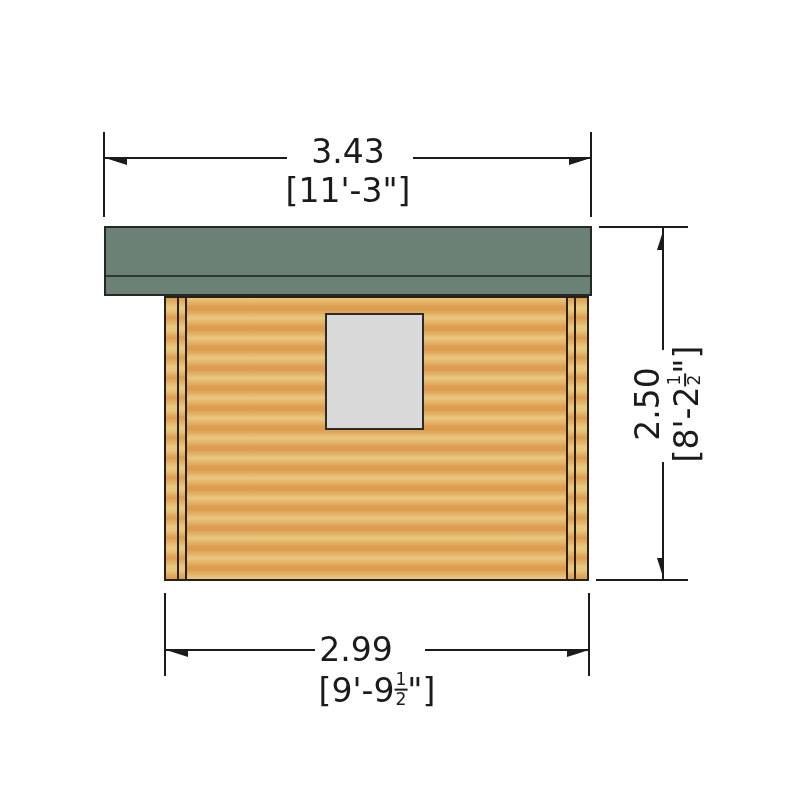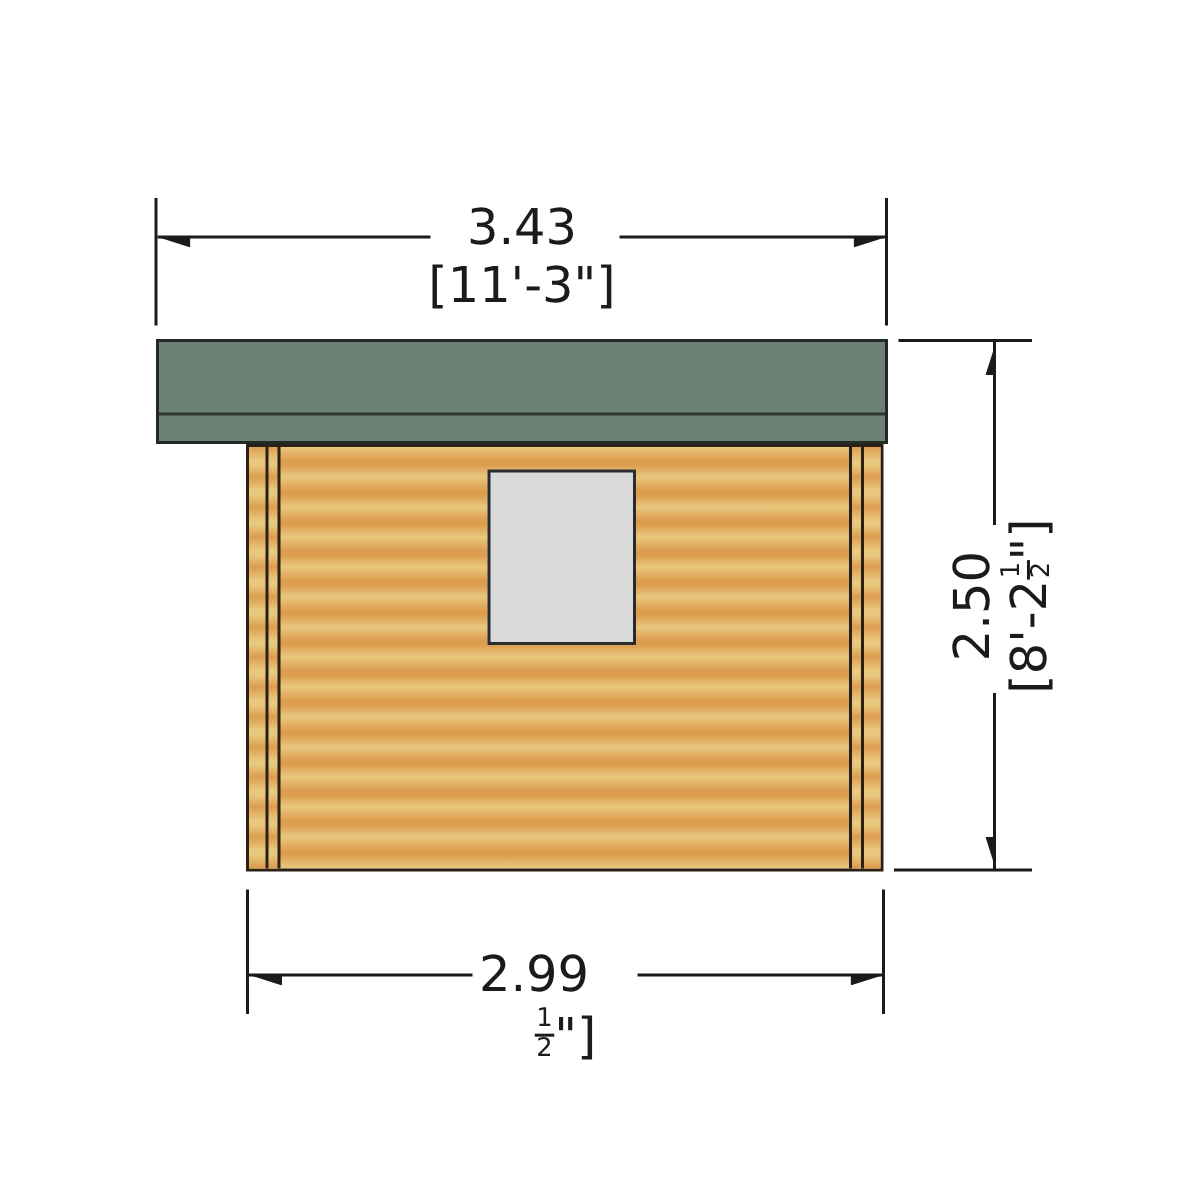--- a/index.html
+++ b/index.html
@@ -111,17 +111,17 @@
 
   <div>
     <div class="vline" style="left:164px;top:593px;height:83px;"></div>
     <div class="vline" style="left:588px;top:593px;height:83px;"></div>
     <div class="hline" style="left:166px;top:649px;width:149px;"></div>
     <div class="hline" style="left:425px;top:649px;width:164px;"></div>
     <div class="arrow h tip-left" style="left:166px;top:650px;"></div>
     <div class="arrow h tip-right" style="left:567px;top:650px;"></div>
     <div class="dim-text" style="left:356px;top:650px;">2.99</div>
     <div class="dim-text" style="left:377px;top:690px;">
-      <span class="frac"><span class="num">1</span><span class="den">2</span></span><span>"]</span>
+      <span>[9'-9</span><span class="frac"><span class="num">1</span><span class="den">2</span></span><span>"]</span>
     </div>
   </div>
 
 </div>
 
 </body></html>

